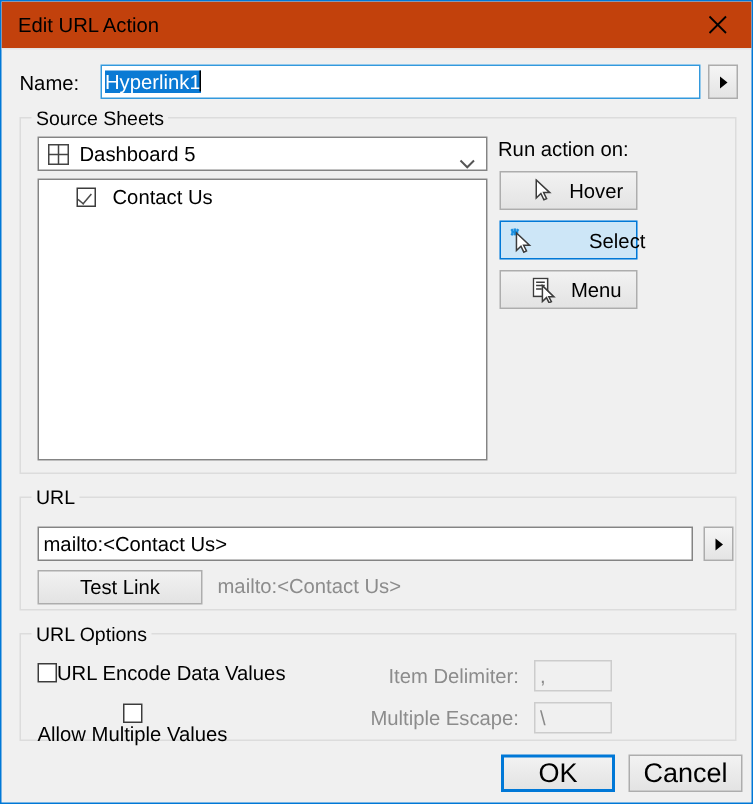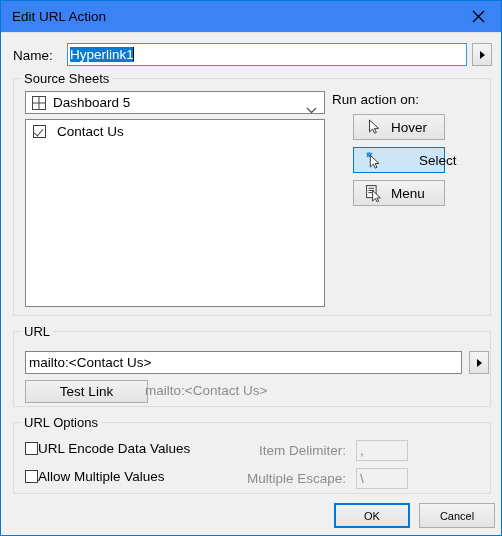--- a/index.html
+++ b/index.html
@@ -18,21 +18,21 @@
     border: 1px solid #0078d7;
     background: #f0f0f0;
     overflow: hidden;
   }
   
   .titlebar {
     position: absolute;
     left: 0; top: 0;
     width: 500px;
     height: 31px;
-    background: #3b82f6;
+    background: #c2410c;
     box-sizing: border-box;
   }
   .title-text {
     position: absolute;
     left: 11px;
     top: 8px;
     font-size: 13.5px;
     color: #000000;
     white-space: nowrap;
   }
@@ -170,21 +170,21 @@
     box-sizing: border-box;
     border: 1px solid #848484;
     background: #ffffff;
     overflow: hidden;
   }
   .list-item {
     position: relative;
     height: 22px;
     display: flex;
     align-items: center;
-    padding-left: 7px;
+    padding-left: 25px;
     cursor: default;
   }
   .cb {
     width: 13px;
     height: 13px;
     box-sizing: border-box;
     border: 1px solid #3c3c3c;
     background: #fff;
     position: relative;
     flex: 0 0 auto;
@@ -208,29 +208,30 @@
   
   .run-label {
     position: absolute;
     left: 331px;
     top: 91px;
     font-size: 13.5px;
     color: #000;
   }
   .action-btn {
     position: absolute;
-    left: 352px;
+    left: 332px;
     width: 92px;
     height: 26px;
     box-sizing: border-box;
     border: 1px solid #adadad;
     background: linear-gradient(#f2f2f2, #e3e3e3);
     display: flex;
     align-items: center;
     cursor: default;
+    justify-content: center;
   }
   .action-btn.selected {
     border: 1px solid #0078d7;
     background: #cde6f7;
   }
   .action-ico {
     width: 22px;
     margin-left: 9px;
     display: flex;
     align-items: center;
@@ -257,21 +258,21 @@
     font-size: 13.5px;
     color: #000;
     padding: 2px 3px;
     line-height: 18px;
     white-space: nowrap;
     overflow: hidden;
   }
   .test-link-btn {
     position: absolute;
     left: 24px; top: 379px;
-    width: 123px;
+    width: 110px;
     height: 23px;
     box-sizing: border-box;
     border: 1px solid #adadad;
     background: linear-gradient(#f2f2f2, #e3e3e3);
     font-size: 13.5px;
     color: #000;
     display: flex;
     align-items: center;
     justify-content: center;
     cursor: default;
@@ -286,21 +287,21 @@
   }
   
   .opt-row {
     position: absolute;
     left: 24px;
     display: flex;
     align-items: center;
     cursor: default;
   }
   #opt-encode { top: 440px; }
-  #opt-multi  { top: 468px; }
+  #opt-multi  { top: 468px; flex-direction: column; }
   .opt-label {
     font-size: 13.5px;
     color: #000;
   }
   .delim-label {
     position: absolute;
     font-size: 13.5px;
     color: #8c8c8c;
     text-align: right;
     width: 120px;
@@ -321,21 +322,21 @@
     overflow: hidden;
   }
   #in-item-delim { left: 355px; top: 439px; }
   #in-delim-esc  { left: 355px; top: 467px; }
   
   .footer-btn {
     position: absolute;
     width: 76px;
     height: 25px;
     box-sizing: border-box;
-    font-size: 11px;
+    font-size: 18px;
     color: #000;
     display: flex;
     align-items: center;
     justify-content: center;
     cursor: default;
     background: linear-gradient(#f2f2f2, #e3e3e3);
     border: 1px solid #adadad;
     text-align: right;
   }
   #btn-ok {

